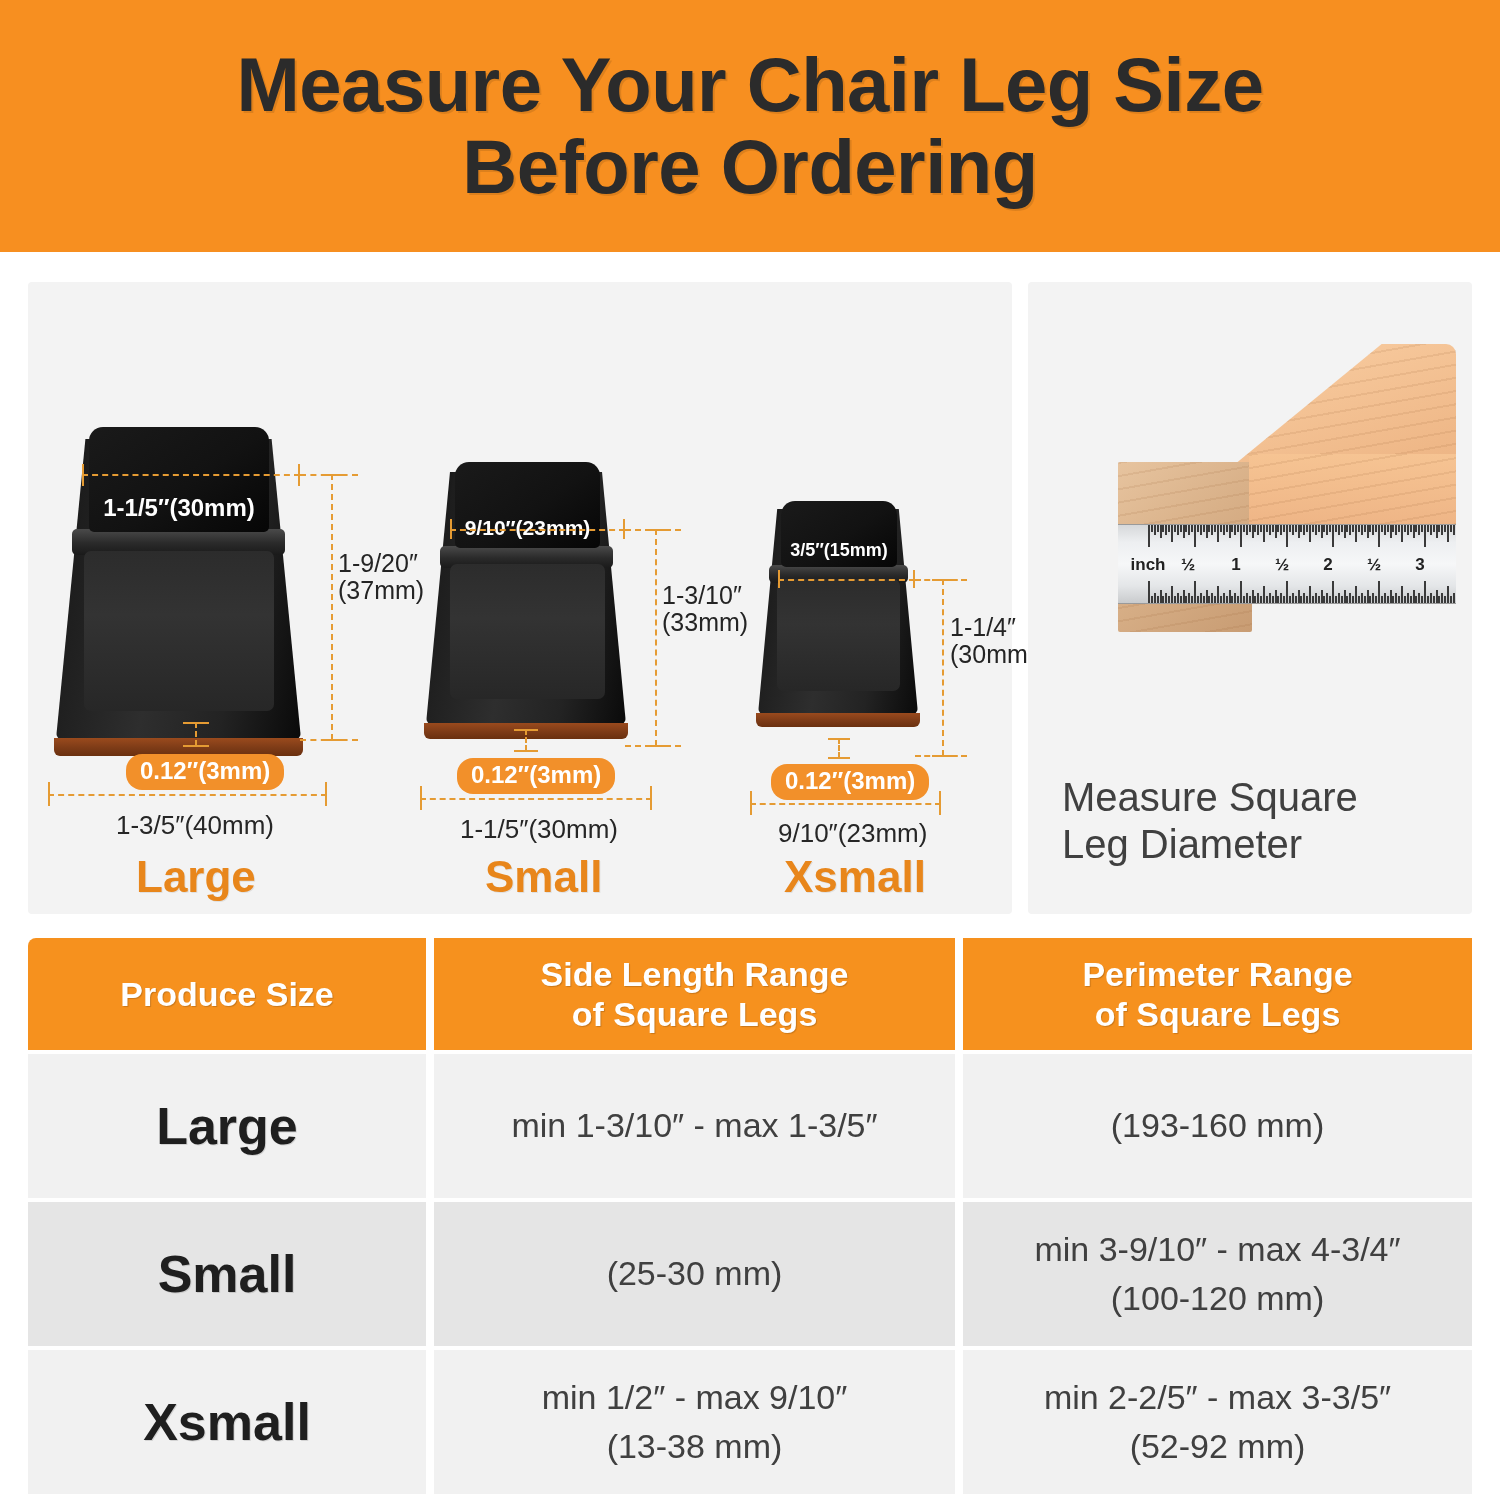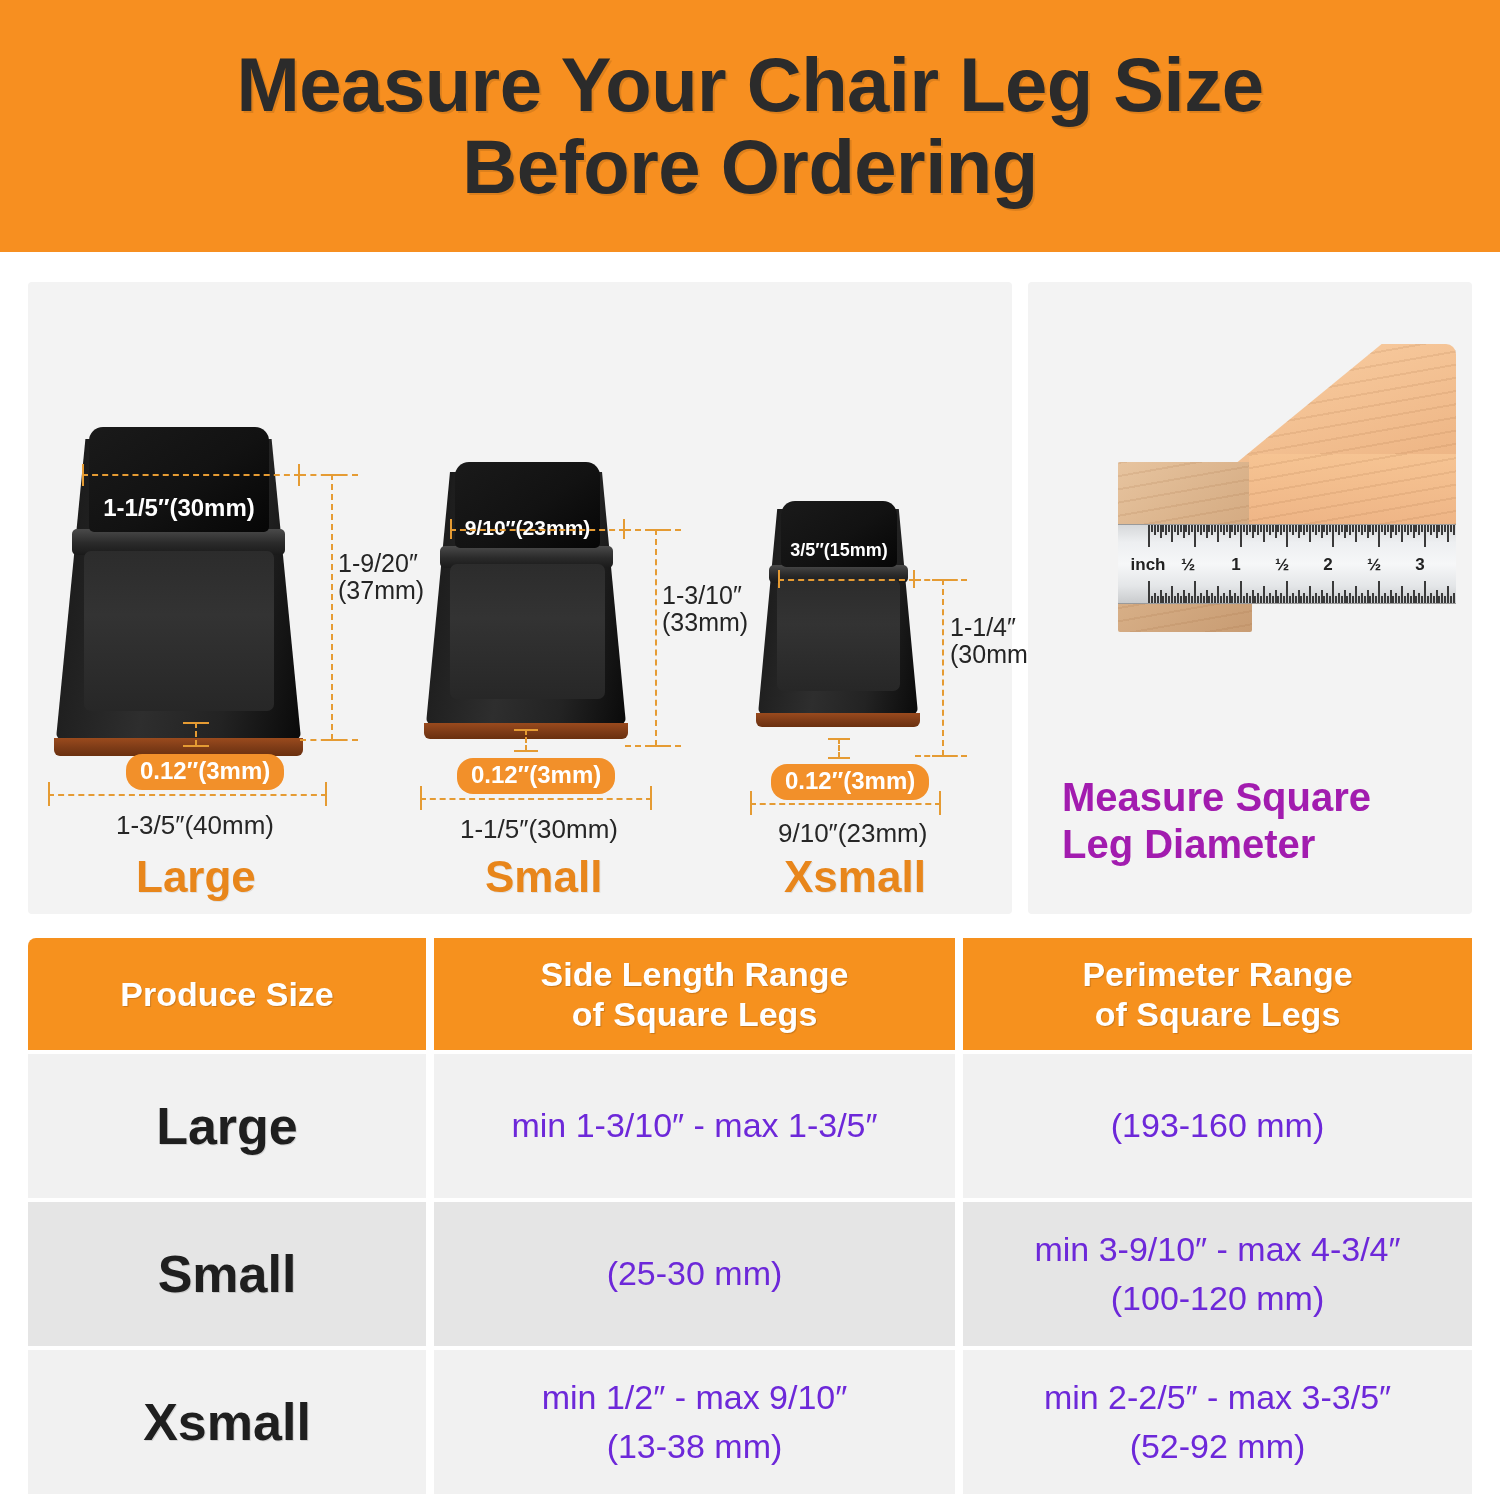--- a/index.html
+++ b/index.html
@@ -129,21 +129,21 @@
   .ticks-top{top:0;}
   .ticks-bot{bottom:0;}
   .tk{position:absolute;width:2px;background:#3a3a3a;}
   .ticks-top .tk{top:0;}
   .ticks-bot .tk{bottom:0;}
   .rlabel{
     position:absolute;color:#222;font-size:17px;font-weight:bold;
     transform:translateX(-50%);
   }
   .panel-caption{
-    position:absolute;color:#a21caf;font-weight:bold;font-size:40px;line-height:1.18;
+    position:absolute;color:#404040;font-weight:normal;font-size:40px;line-height:1.18;
   }
 
   
   .table{position:absolute;left:28px;top:938px;width:1444px;}
   .trow{display:flex;width:100%;}
   .tcell{position:relative;display:flex;align-items:center;justify-content:center;text-align:center;}
   .col1{width:398px;}
   .gap{width:8px;background:#ffffff;}
   .col2{width:521px;}
   .col3{width:509px;}
@@ -157,21 +157,21 @@
 
   .tbody-row .tcell{height:144px;}
   .row-a .tcell{background:#F1F1F1;}
   .row-b .tcell{background:#E5E5E5;}
 
   .size-cell{
     color:#1f1f1f;font-weight:bold;font-size:52px;
     text-shadow:1px 1px 0 rgba(0,0,0,0.12);
   }
   .range-cell{
-    color:#6d28d9;font-size:34px;line-height:1.45;
+    color:#404040;font-size:34px;line-height:1.45;
   }
   .rowsep{height:4px;background:#ffffff;width:100%;}
 </style>
 </head>
 <body>
 
 <div class="header">
   <div class="header-line">Measure Your Chair Leg Size</div>
   <div class="header-line">Before Ordering</div>
 </div>

